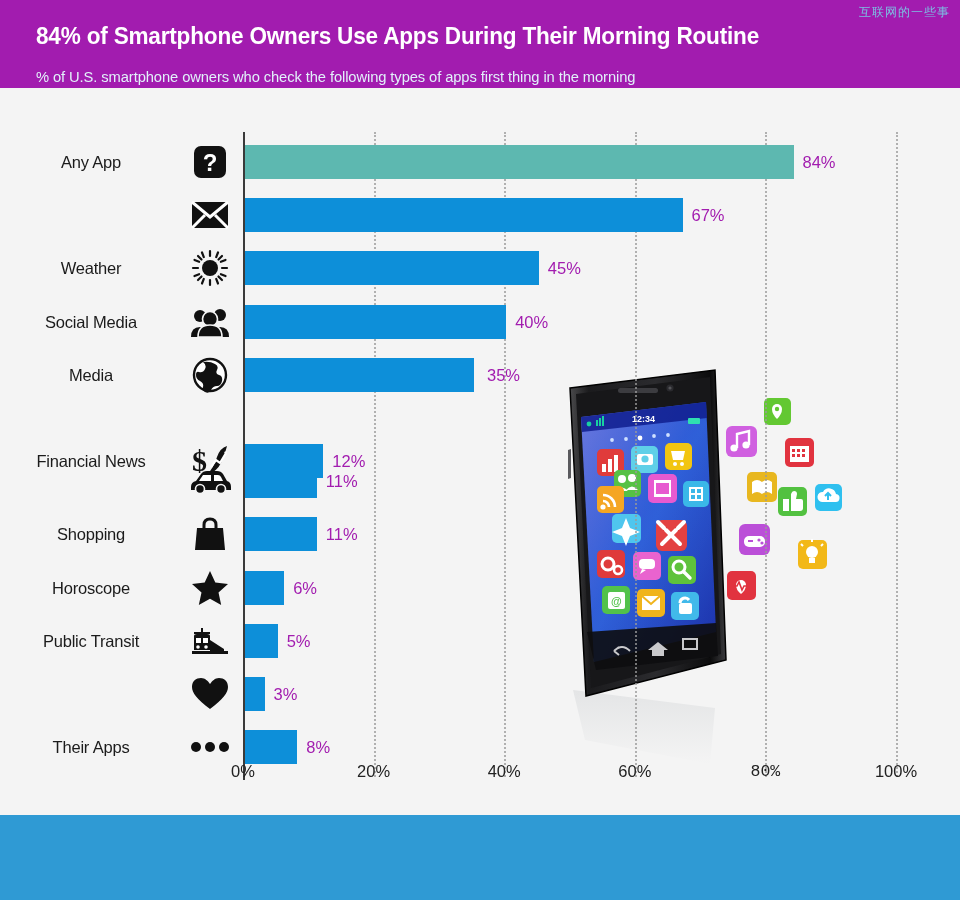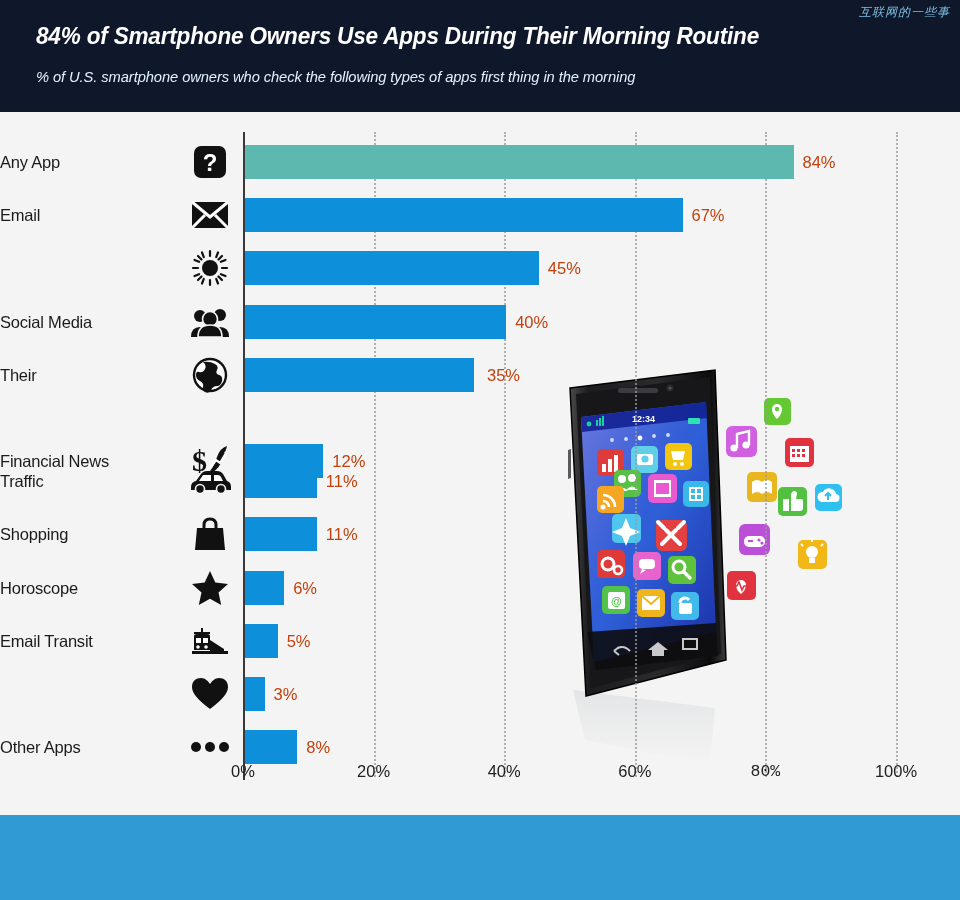--- a/index.html
+++ b/index.html
@@ -6,22 +6,22 @@
   body{
     width:960px;height:900px;overflow:hidden;
     background:#ffffff;
     font-family:"Liberation Sans","DejaVu Sans",sans-serif;
     -webkit-font-smoothing:antialiased;
   }
   .infographic{position:relative;width:960px;height:900px;background:#f4f4f4;}
 
   
   .header{
-    position:absolute;left:0;top:0;width:960px;height:112px;
-    background:#0f172a;overflow:hidden;font-style:italic;
+    position:absolute;left:0;top:0;width:960px;height:88px;
+    background:#a21caf;overflow:hidden;
   }
   .watermark{
     position:absolute;right:10px;top:4px;
     font-size:12px;color:#7cc0e3;letter-spacing:1px;
     font-family:"DejaVu Sans",sans-serif;
   }
   .title{
     position:absolute;left:36px;top:22px;width:900px;
     color:#ffffff;font-size:23.5px;font-weight:bold;
     letter-spacing:-0.2px;line-height:28px;
@@ -59,38 +59,38 @@
   }
   .tick-label{
     position:absolute;top:650px;font-size:16.5px;color:#222;
     transform:translateX(-50%);white-space:nowrap;
   }
 
   
   .row{position:absolute;left:0;width:960px;height:34px;}
   .row-label{
     position:absolute;right:0;top:0;width:100%;
-    text-align:left;font-size:16.5px;color:#1b1b1b;
+    text-align:center;font-size:16.5px;color:#1b1b1b;
     line-height:34px;white-space:nowrap;
     letter-spacing:-0.2px;
   }
   .label-cell{position:absolute;left:0;top:0;width:182px;height:34px;}
   .icon-cell{
     position:absolute;left:188px;top:0;width:44px;height:34px;
     display:flex;align-items:center;justify-content:center;
   }
   .icon-cell svg{display:block;}
   .bar{
     position:absolute;left:245px;top:0;height:34px;
     background:#0d8fd9;
   }
   .bar.teal{background:#5db8b0;}
   .bar-value{
     position:absolute;top:0;height:34px;line-height:34px;
-    font-size:16.5px;color:#c2410c;white-space:nowrap;
+    font-size:16.5px;color:#a21caf;white-space:nowrap;
   }
 
   
   .footer{
     position:absolute;left:0;top:815px;width:960px;height:85px;
     background:#2f9ad4;
   }
 </style>
 </head>
 <body>
@@ -346,34 +346,34 @@
           <div class="icon-cell">
             <svg width="36" height="36" viewBox="0 0 36 36">
               <rect x="2" y="2" width="32" height="32" rx="7" fill="#111"></rect>
               <text x="18" y="27" text-anchor="middle" font-family="Liberation Sans, sans-serif" font-size="24" font-weight="bold" fill="#fff">?</text>
             </svg>
           </div>
           <div class="bar teal" style="width: 548.52px; background: rgb(93, 184, 176);"></div>
           <div class="bar-value" style="left: 802.52px;">84%</div>
         </div>
         <div class="row" style="top: 86.2px;">
-          <div class="label-cell">
-            <div class="row-label">Email</div>
-          </div>
           <div class="icon-cell">
             <svg width="38" height="30" viewBox="0 0 38 30">
               <rect x="1" y="2" width="36" height="26" fill="#111"></rect>
               <path d="M1 2 L19 17 L37 2" fill="none" stroke="#fff" stroke-width="3"></path>
               <path d="M1 28 L14 15 M37 28 L24 15" stroke="#fff" stroke-width="3" fill="none"></path>
             </svg>
           </div>
           <div class="bar" style="width: 437.51px; background: rgb(13, 143, 217);"></div>
           <div class="bar-value" style="left: 691.51px;">67%</div>
         </div>
         <div class="row" style="top: 139.4px;">
+          <div class="label-cell">
+            <div class="row-label">Weather</div>
+          </div>
           <div class="icon-cell">
             <svg width="38" height="38" viewBox="0 0 38 38">
               <circle cx="19" cy="19" r="8" fill="#111"></circle>
               <g stroke="#111" stroke-width="2.2" stroke-linecap="round">
                 <path d="M19 2 v5"></path>
                 <path d="M19 31 v5"></path>
                 <path d="M2 19 h5"></path>
                 <path d="M31 19 h5"></path>
                 <path d="M7 7 l3.5 3.5"></path>
                 <path d="M27.5 27.5 l3.5 3.5"></path>
@@ -405,21 +405,21 @@
               <path d="M21 31 q0 -10 9 -10 q9 0 9 10 z" fill="#111"></path>
               <circle cx="20" cy="13" r="7.5" fill="#111" stroke="#f4f4f4" stroke-width="1.6"></circle>
               <path d="M8 31 q0 -12 12 -12 q12 0 12 12 z" fill="#111" stroke="#f4f4f4" stroke-width="1.6"></path>
             </svg>
           </div>
           <div class="bar" style="width: 261.2px; background: rgb(13, 143, 217);"></div>
           <div class="bar-value" style="left: 515.2px;">40%</div>
         </div>
         <div class="row" style="top: 245.8px;">
           <div class="label-cell">
-            <div class="row-label">Their</div>
+            <div class="row-label">Media</div>
           </div>
           <div class="icon-cell">
             <svg width="36" height="36" viewBox="0 0 36 36">
               <circle cx="18" cy="18" r="16" fill="#fff" stroke="#111" stroke-width="2.4"></circle>
               <path d="M11 5 q4 3 2 7 q-2 4 -6 3 q-3 -1 -3 3 q0 4 4 6 q4 2 3 6 q-1 3 2 5 q4 2 6 -2 q2 -4 6 -4 q4 0 5 -5 q1 -5 -3 -6 q-4 -1 -2 -5 q2 -4 -2 -6 q-5 -3 -12 -2z" fill="#111"></path>
             </svg>
           </div>
           <div class="bar" style="width: 228.55px; background: rgb(13, 143, 217);"></div>
           <div class="bar-value" style="left: 487px;">35%</div>
         </div>
@@ -432,23 +432,20 @@
               <text x="1" y="28" font-family="Liberation Serif, serif" font-size="30" font-weight="bold" fill="#111">$</text>
               <path d="M17 30 q5 -4 9 -16 q3 -9 10 -11 q-2 9 -6 17 q-4 8 -13 12z" fill="#111"></path>
               <path d="M20 24 l5 -7 l4 3 l6 -10" stroke="#fff" stroke-width="2.2" fill="none"></path>
               <path d="M33 9 l3 -1 l-1 4" fill="#fff"></path>
             </svg>
           </div>
           <div class="bar" style="width: 78.36px; background: rgb(13, 143, 217);"></div>
           <div class="bar-value" style="left: 332.36px;">12%</div>
         </div>
         <div class="row" style="top: 352.2px;">
-          <div class="label-cell">
-            <div class="row-label">Traffic</div>
-          </div>
           <div class="icon-cell">
             <svg width="42" height="26" viewBox="0 0 42 26">
               <path d="M2 19 q0 -5 5 -6 l5 -7 q2 -3 6 -3 h10 q4 0 6 3 l4 7 q4 1 4 6 v3 h-40z" fill="#111"></path>
               <path d="M14 7 h8 v6 h-12z" fill="#fff"></path>
               <path d="M25 7 h4 q2 0 3 2 l2 4 h-9z" fill="#fff"></path>
               <circle cx="11" cy="21" r="4.5" fill="#111" stroke="#f4f4f4" stroke-width="1.6"></circle>
               <circle cx="32" cy="21" r="4.5" fill="#111" stroke="#f4f4f4" stroke-width="1.6"></circle>
             </svg>
           </div>
           <div class="bar" style="width: 71.83px; background: rgb(13, 143, 217);"></div>
@@ -474,21 +471,21 @@
           <div class="icon-cell">
             <svg width="38" height="36" viewBox="0 0 38 36">
               <path d="M19 1 L24.3 12.6 L37 14 L27.5 22.6 L30.2 35 L19 28.7 L7.8 35 L10.5 22.6 L1 14 L13.7 12.6 Z" fill="#111"></path>
             </svg>
           </div>
           <div class="bar" style="width: 39.18px; background: rgb(13, 143, 217);"></div>
           <div class="bar-value" style="left: 293.18px;">6%</div>
         </div>
         <div class="row" style="top: 511.8px;">
           <div class="label-cell">
-            <div class="row-label">Email Transit</div>
+            <div class="row-label">Public Transit</div>
           </div>
           <div class="icon-cell">
             <svg width="42" height="32" viewBox="0 0 42 32">
               <path d="M12 3 h2 v4 h-2z" fill="#111"></path>
               <path d="M5 7 h16 v2 h-16z" fill="#111"></path>
               <path d="M5 11 q0 -2 3 -2 h10 q3 0 3 2 v14 h-16z" fill="#111"></path>
               <path d="M7 13 h5 v5 h-5z M14 13 h5 v5 h-5z" fill="#fff"></path>
               <circle cx="9" cy="22" r="1.8" fill="#fff"></circle>
               <circle cx="17" cy="22" r="1.8" fill="#fff"></circle>
               <path d="M21 15 l14 9 v4 h-14z" fill="#111"></path>
@@ -502,21 +499,21 @@
           <div class="icon-cell">
             <svg width="38" height="34" viewBox="0 0 38 34">
               <path d="M19 32 C6 22 1 16 1 10 C1 4 5 1 10 1 C14 1 17 4 19 7 C21 4 24 1 28 1 C33 1 37 4 37 10 C37 16 32 22 19 32z" fill="#111"></path>
             </svg>
           </div>
           <div class="bar" style="width: 19.59px; background: rgb(13, 143, 217);"></div>
           <div class="bar-value" style="left: 273.59px;">3%</div>
         </div>
         <div class="row" style="top: 618.2px;">
           <div class="label-cell">
-            <div class="row-label">Other Apps</div>
+            <div class="row-label">Their Apps</div>
           </div>
           <div class="icon-cell">
             <svg width="40" height="14" viewBox="0 0 40 14">
               <circle cx="6" cy="7" r="5" fill="#111"></circle>
               <circle cx="20" cy="7" r="5" fill="#111"></circle>
               <circle cx="34" cy="7" r="5" fill="#111"></circle>
             </svg>
           </div>
           <div class="bar" style="width: 52.24px; background: rgb(13, 143, 217);"></div>
           <div class="bar-value" style="left: 306.24px;">8%</div>

